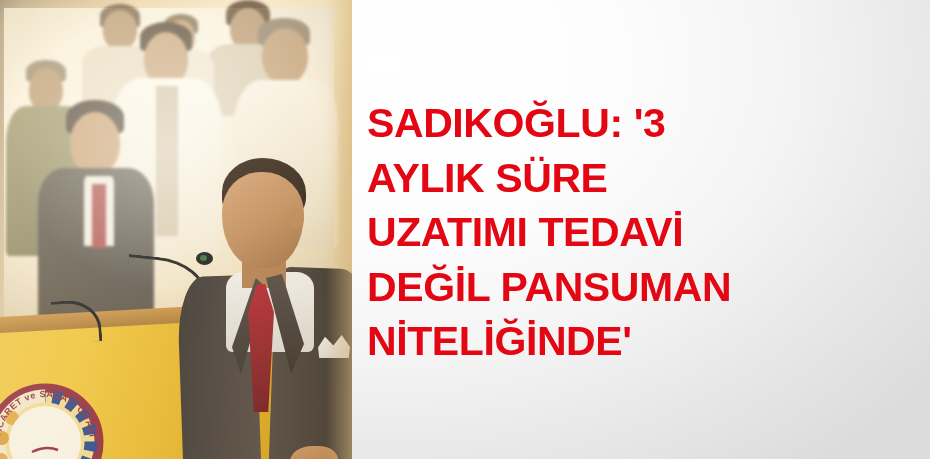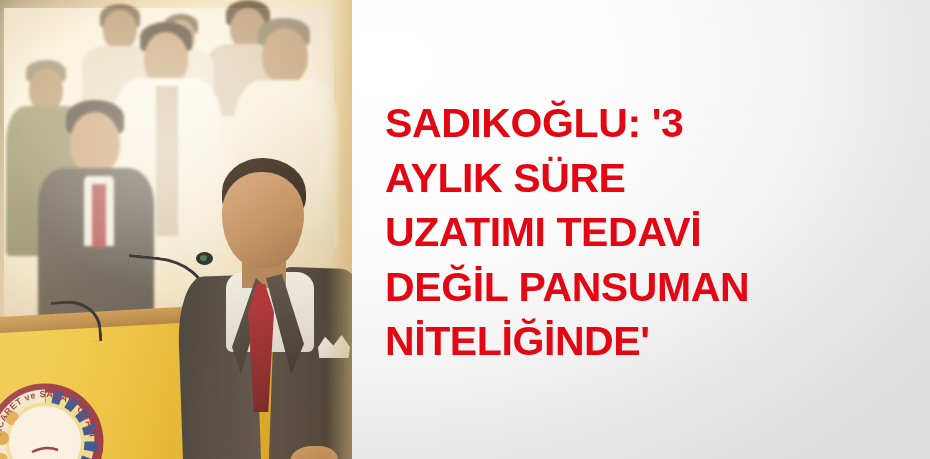--- a/index.html
+++ b/index.html
@@ -26,21 +26,21 @@
     left: 352px;
     top: 0;
     width: 578px;
     height: 459px;
     background:
       radial-gradient(ellipse 120% 110% at 6% 14%, #ffffff 0%, #fdfdfd 32%, #f4f4f4 58%, #e7e7e7 80%, #dcdcdc 100%);
   }
 
   .headline {
     position: absolute;
-    left: 33px;
+    left: 15px;
     top: 96px;
     width: 530px;
     margin: 0;
     font-family: "Liberation Sans", sans-serif;
     font-weight: bold;
     font-size: 41px;
     line-height: 54.5px;
     letter-spacing: -0.4px;
     color: #e30613;
     text-transform: none;

